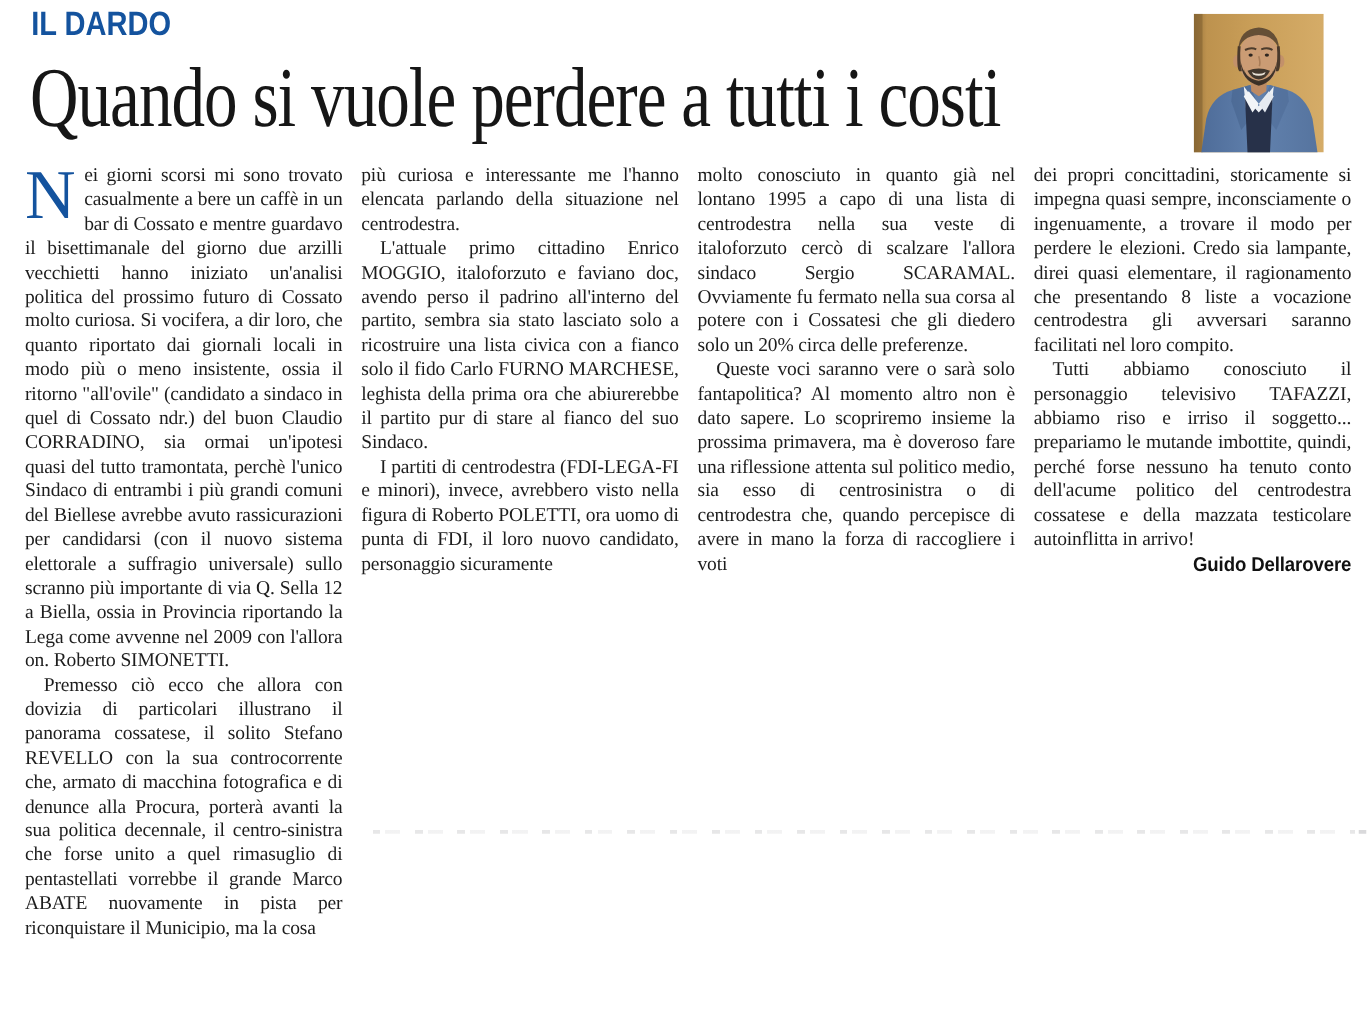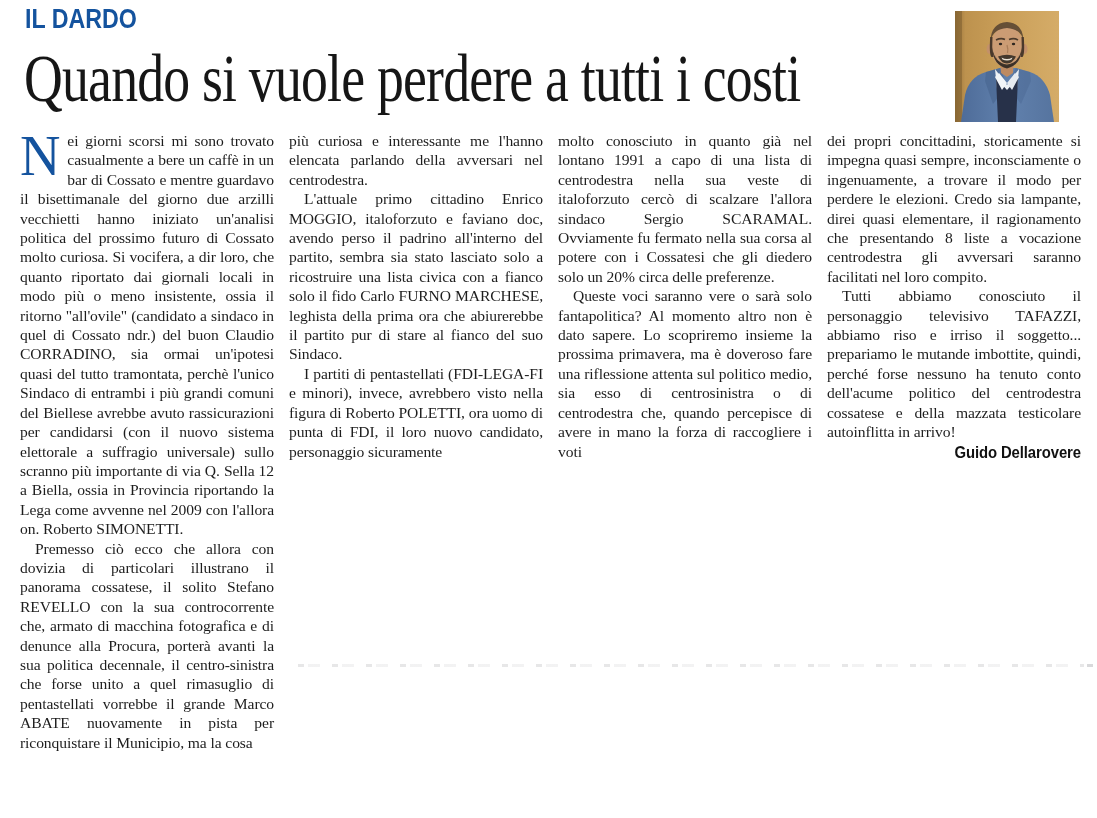--- a/index.html
+++ b/index.html
@@ -106,26 +106,26 @@
 
   <path d="M46.5,46.5 Q52,49.5 57.5,46.5 L56.5,48.5 Q52,50.5 47.5,48.5 Z" fill="#e9e2d6"></path>
 </svg>
 
 <div class="cols">
   <div class="col">
       <p class=""><span class="dropcap">N</span>ei giorni scorsi mi sono trovato casualmente a bere un caffè in un bar di Cossato e mentre guardavo il bisettimanale del giorno due arzilli vecchietti hanno iniziato un'analisi politica del prossimo futuro di Cossato molto curiosa. Si vocifera, a dir loro, che quanto riportato dai giornali locali in modo più o meno insistente, ossia il ritorno "all'ovile" (candidato a sindaco in quel di Cossato ndr.) del buon Claudio CORRADINO, sia ormai un'ipotesi quasi del tutto tramontata, perchè l'unico Sindaco di entrambi i più grandi comuni del Biellese avrebbe avuto rassicurazioni per candidarsi (con il nuovo sistema elettorale a suffragio universale) sullo scranno più importante di via Q. Sella 12 a Biella, ossia in Provincia riportando la Lega come avvenne nel 2009 con l'allora on. Roberto SIMONETTI.</p>
       <p class="indent">Premesso ciò ecco che allora con dovizia di particolari illustrano il panorama cossatese, il solito Stefano REVELLO con la sua controcorrente che, armato di macchina fotografica e di denunce alla Procura, porterà avanti la sua politica decennale, il centro-sinistra che forse unito a quel rimasuglio di pentastellati vorrebbe il grande Marco ABATE nuovamente in pista per riconquistare il Municipio, ma la cosa</p>
     </div>
   <div class="col">
-      <p class="">più curiosa e interessante me l'hanno elencata parlando della avversari nel centrodestra.</p>
+      <p class="">più curiosa e interessante me l'hanno elencata parlando della situazione nel centrodestra.</p>
       <p class="indent">L'attuale primo cittadino Enrico MOGGIO, italoforzuto e faviano doc, avendo perso il padrino all'interno del partito, sembra sia stato lasciato solo a ricostruire una lista civica con a fianco solo il fido Carlo FURNO MARCHESE, leghista della prima ora che abiurerebbe il partito pur di stare al fianco del suo Sindaco.</p>
-      <p class="indent">I partiti di pentastellati (FDI-LEGA-FI e minori), invece, avrebbero visto nella figura di Roberto POLETTI, ora uomo di punta di FDI, il loro nuovo candidato, personaggio sicuramente</p>
+      <p class="indent">I partiti di centrodestra (FDI-LEGA-FI e minori), invece, avrebbero visto nella figura di Roberto POLETTI, ora uomo di punta di FDI, il loro nuovo candidato, personaggio sicuramente</p>
     </div>
   <div class="col">
-      <p class="">molto conosciuto in quanto già nel lontano 1991 a capo di una lista di centrodestra nella sua veste di italoforzuto cercò di scalzare l'allora sindaco Sergio SCARAMAL. Ovviamente fu fermato nella sua corsa al potere con i Cossatesi che gli diedero solo un 20% circa delle preferenze.</p>
+      <p class="">molto conosciuto in quanto già nel lontano 1995 a capo di una lista di centrodestra nella sua veste di italoforzuto cercò di scalzare l'allora sindaco Sergio SCARAMAL. Ovviamente fu fermato nella sua corsa al potere con i Cossatesi che gli diedero solo un 20% circa delle preferenze.</p>
       <p class="indent">Queste voci saranno vere o sarà solo fantapolitica? Al momento altro non è dato sapere. Lo scopriremo insieme la prossima primavera, ma è doveroso fare una riflessione attenta sul politico medio, sia esso di centrosinistra o di centrodestra che, quando percepisce di avere in mano la forza di raccogliere i voti</p>
     </div>
   <div class="col">
       <p class="">dei propri concittadini, storicamente si impegna quasi sempre, inconsciamente o ingenuamente, a trovare il modo per perdere le elezioni. Credo sia lampante, direi quasi elementare, il ragionamento che presentando 8 liste a vocazione centrodestra gli avversari saranno facilitati nel loro compito.</p>
       <p class="indent">Tutti abbiamo conosciuto il personaggio televisivo TAFAZZI, abbiamo riso e irriso il soggetto... prepariamo le mutande imbottite, quindi, perché forse nessuno ha tenuto conto dell'acume politico del centrodestra cossatese e della mazzata testicolare autoinflitta in arrivo!</p>
       <div class="byline">Guido Dellarovere</div>
     </div>
 </div>
 
 <div class="bleed"></div>

